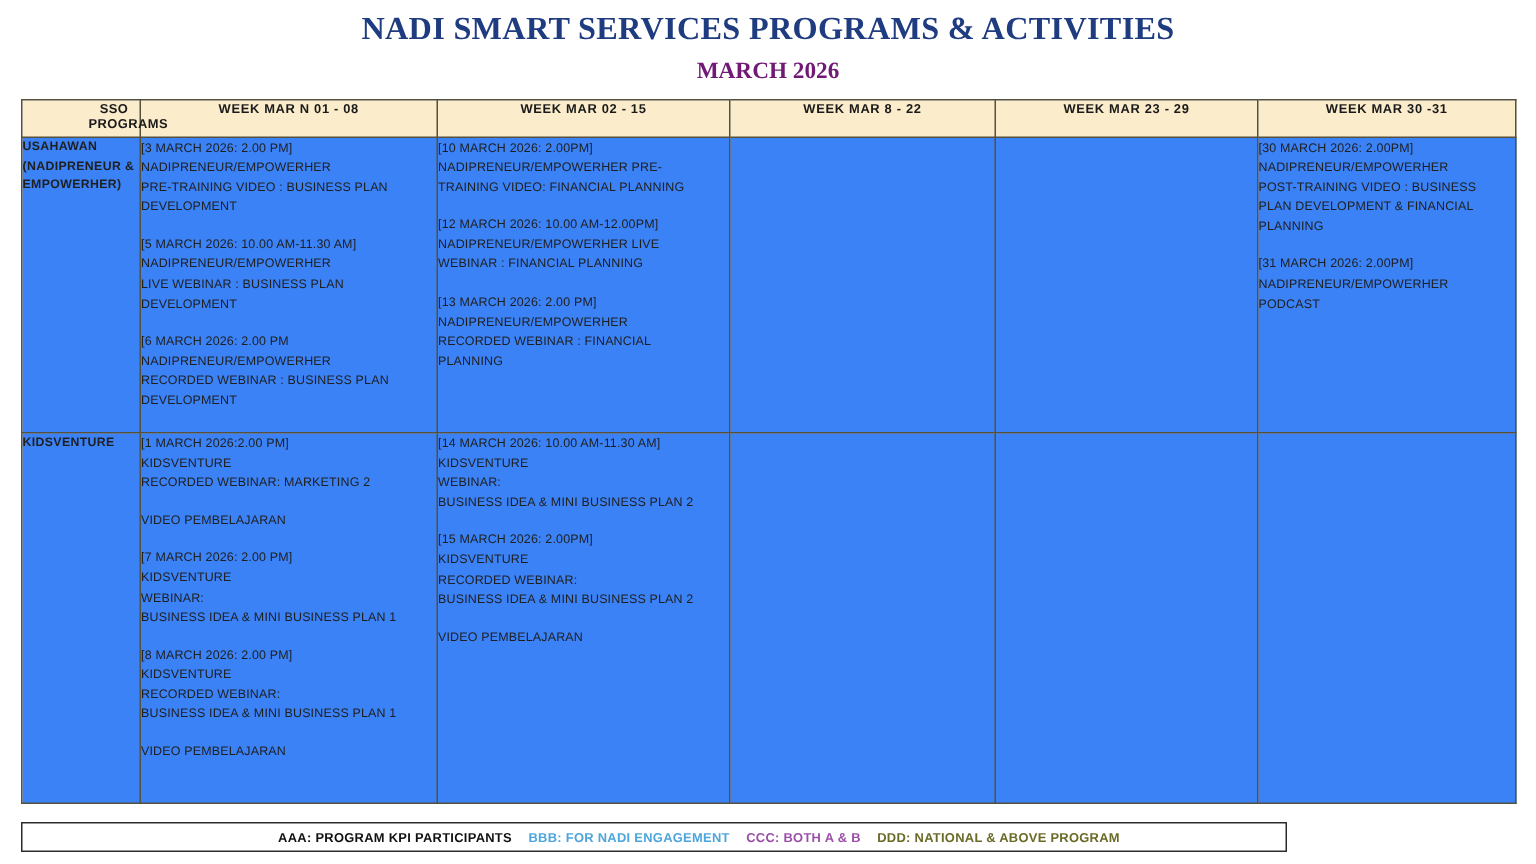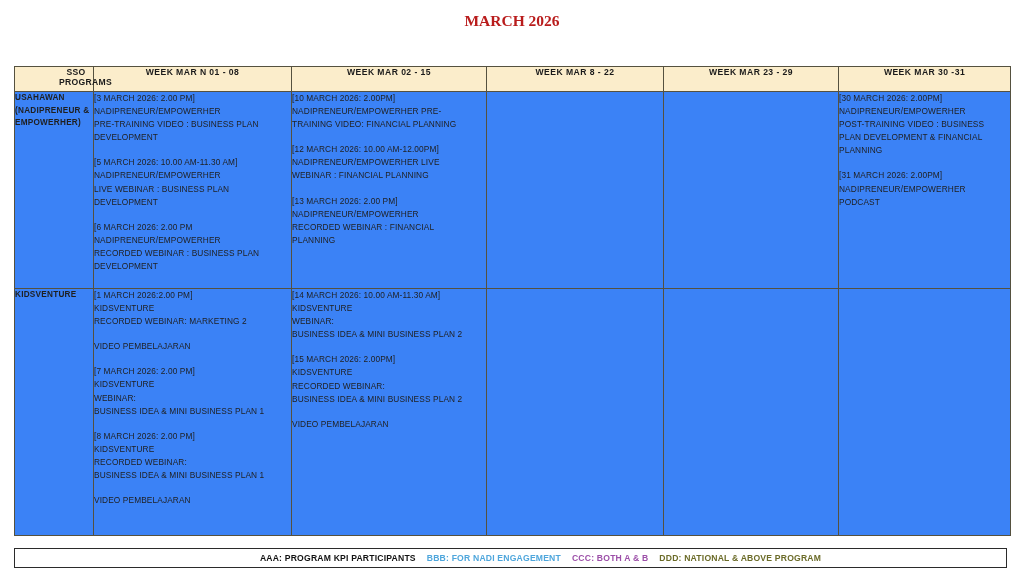--- a/index.html
+++ b/index.html
@@ -26,21 +26,21 @@
     font-size: 21.5px;
     letter-spacing: 0.2px;
     color: #1F3C80;
     line-height: 1.25;
     margin: 0;
   }
   .sub-title {
     font-family: "Liberation Serif", serif;
     font-weight: bold;
     font-size: 15.5px;
-    color: #b91c1c;
+    color: #701a75;
     margin: 6px 0 0 0;
     line-height: 1.2;
   }
 
   
   .table-wrap {
     position: absolute;
     left: 14px;
     top: 66px;
     width: 996px;
@@ -109,21 +109,21 @@
   col.c5 { width: 172px; }
 
   tr.r1 td { height: 196px; }
   tr.r2 td { height: 246px; }
 
   
   .legend-bar {
     position: absolute;
     left: 14px;
     top: 548px;
-    width: 993px;
+    width: 844px;
     height: 20px;
     background: #ffffff;
     border: 1.3px solid #2b2b2b;
     display: flex;
     align-items: center;
     justify-content: center;
     box-sizing: border-box;
   }
   .legend-inner {
     display: flex;
@@ -136,20 +136,21 @@
   }
   .lg-aaa { color: #111111; }
   .lg-bbb { color: #4EA6DC; }
   .lg-ccc { color: #9C4FA8; }
   .lg-ddd { color: #6B6B28; }
 </style>
 </head>
 <body>
 
 <div class="title-block">
+  <div class="main-title">NADI SMART SERVICES PROGRAMS &amp; ACTIVITIES</div>
   <div class="sub-title">MARCH 2026</div>
 </div>
 
 <div class="table-wrap">
   <table class="schedule">
     <colgroup>
       <col class="c0">
         <col class="c1">
         <col class="c2">
         <col class="c3">

